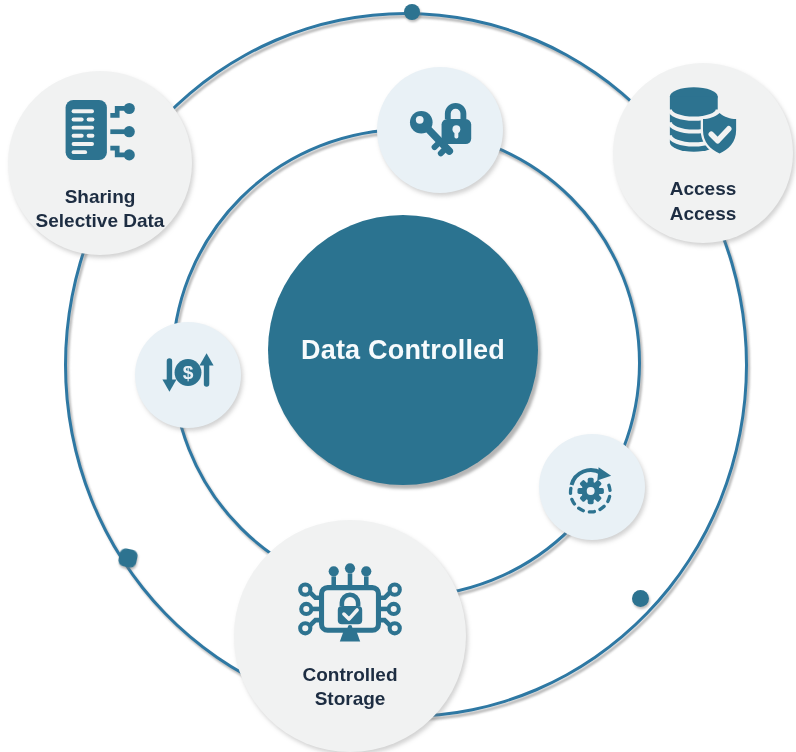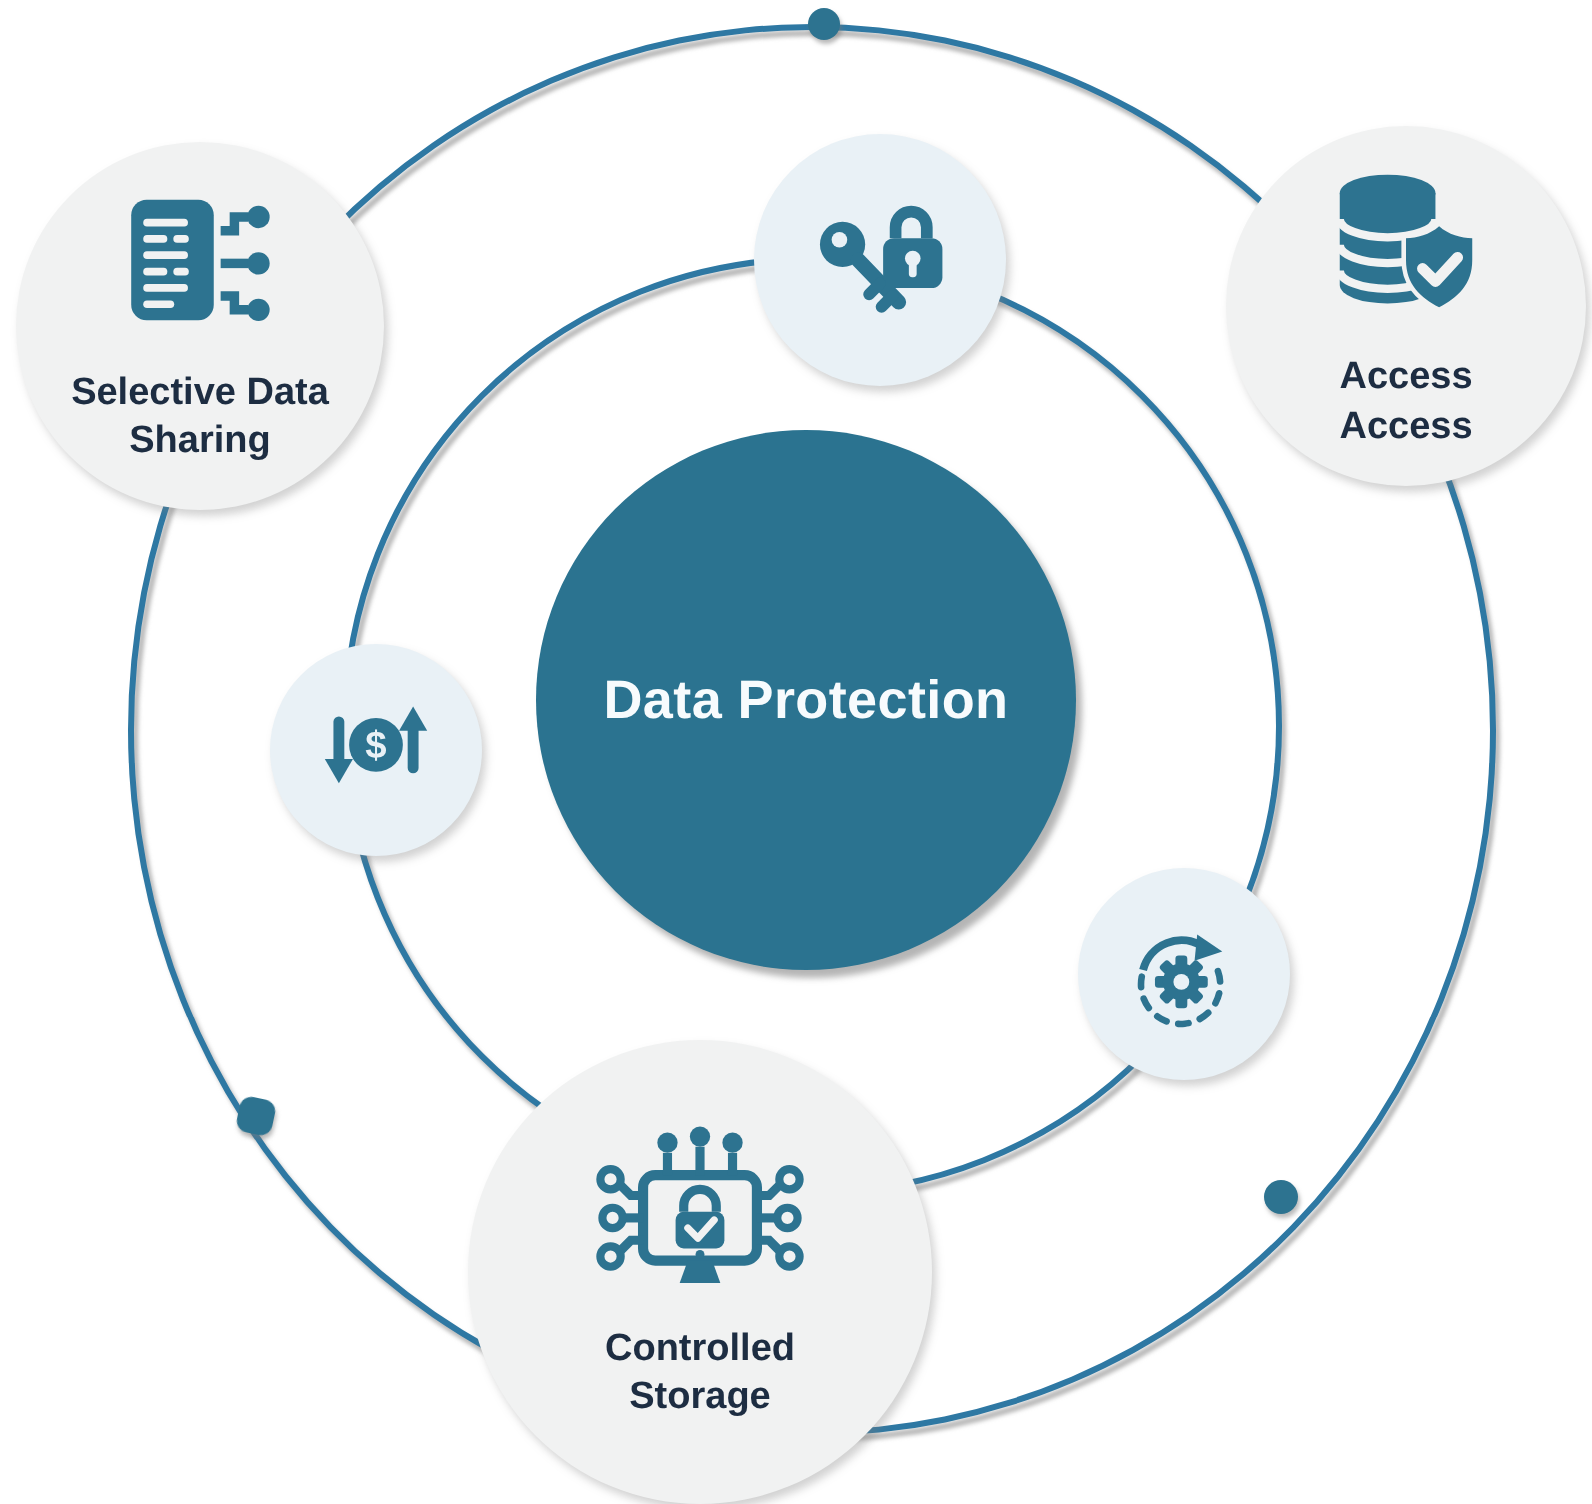--- a/index.html
+++ b/index.html
@@ -55,21 +55,21 @@
 <div class="canvas">
 
   <div class="ring ring-outer"></div>
   <div class="ring ring-inner"></div>
 
   <div class="orbit-dot dot-top"></div>
   <div class="orbit-dot dot-left"></div>
   <div class="orbit-dot dot-right"></div>
 
   <div class="center-circle">
-    <div class="center-title">Data Protection</div>
+    <div class="center-title">Data Controlled</div>
   </div>
 
   <div class="node node-gray node-selective">
     <div class="icon-box">
       <svg width="86" height="86" viewBox="0 0 100 100">
         <rect x="10" y="8" width="48" height="70" rx="9" fill="#2d7390"></rect>
         <rect x="17" y="19" width="26" height="4.5" rx="2.2" fill="#f1f2f2"></rect>
         <rect x="17" y="28.5" width="14" height="4.5" rx="2.2" fill="#f1f2f2"></rect>
         <rect x="34.5" y="28.5" width="9" height="4.5" rx="2.2" fill="#f1f2f2"></rect>
         <rect x="17" y="38" width="26" height="4.5" rx="2.2" fill="#f1f2f2"></rect>
@@ -79,22 +79,22 @@
         <rect x="17" y="66.5" width="18" height="4.5" rx="2.2" fill="#f1f2f2"></rect>
         <path d="M62,26 h8 v-8 h8" fill="none" stroke="#2d7390" stroke-width="5.5"></path>
         <circle cx="84" cy="18" r="6.5" fill="#2d7390"></circle>
         <path d="M62,45 h16" fill="none" stroke="#2d7390" stroke-width="5.5"></path>
         <circle cx="84" cy="45" r="6.5" fill="#2d7390"></circle>
         <path d="M62,64 h8 v8 h8" fill="none" stroke="#2d7390" stroke-width="5.5"></path>
         <circle cx="84" cy="72" r="6.5" fill="#2d7390"></circle>
       </svg>
     </div>
     <div class="node-label">
+      <span>Sharing</span>
       <span>Selective Data</span>
-      <span>Sharing</span>
     </div>
   </div>
 
   <div class="node node-blue node-keylock">
     <div class="icon-box">
       <svg width="78" height="78" viewBox="0 0 100 100">
         <path d="M60,36 v-7 a10,10 0 0 1 20,0 v7" fill="none" stroke="#2d7390" stroke-width="7.5"></path>
         <rect x="52" y="36" width="38" height="32" rx="7" fill="#2d7390"></rect>
         <circle cx="71" cy="49" r="5" fill="#e9f1f6"></circle>
         <rect x="68.5" y="51" width="5" height="10" rx="2.2" fill="#e9f1f6"></rect>

